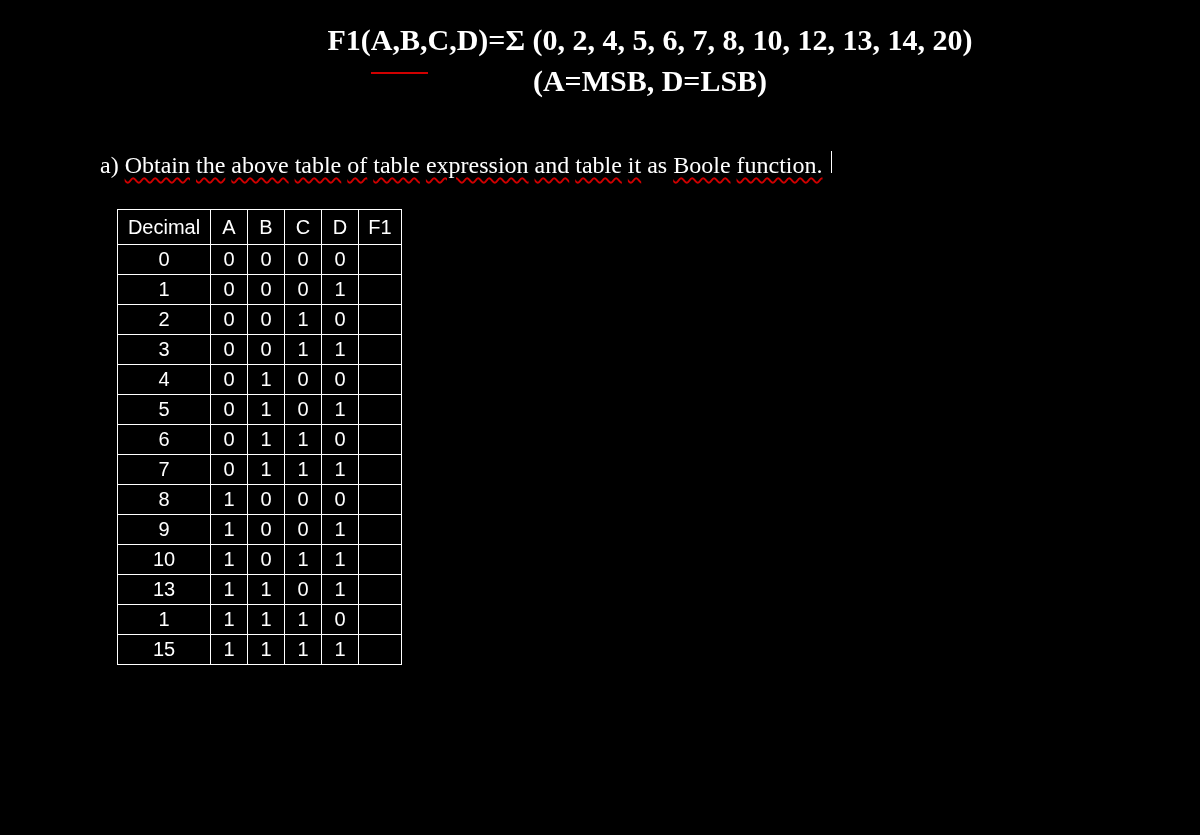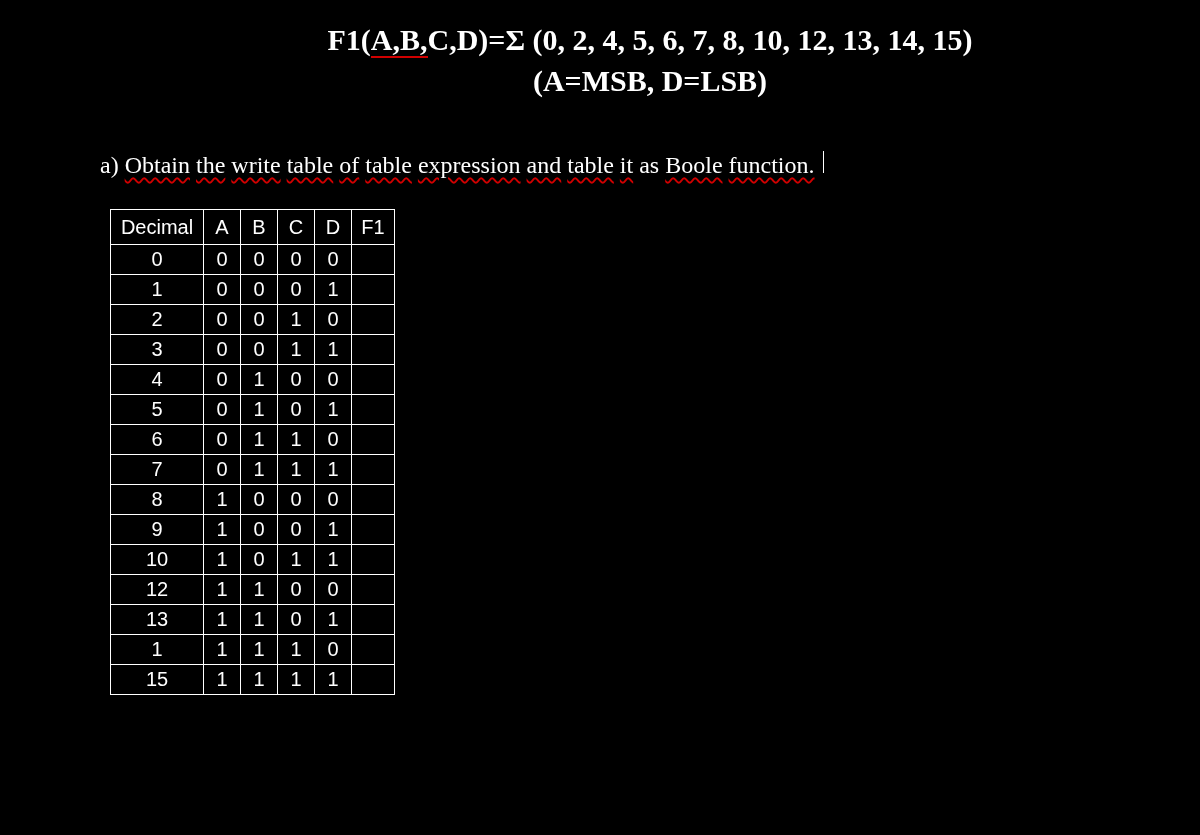--- a/index.html
+++ b/index.html
@@ -19,21 +19,21 @@
     text-align: center;
     font-size: 30px;
     font-weight: bold;
     margin: 0 auto 50px auto;
     line-height: 1.35;
     padding-left: 60px;
   }
   .title-line1 { white-space: nowrap; }
   .underline-red {
     border-bottom: 2px solid #d00000;
-    padding-bottom: 0px;
+    padding-bottom: 16px;
   }
   .question {
     font-size: 24px;
     margin: 0 0 30px 0;
     display: flex;
     align-items: baseline;
     gap: 6px;
   }
   .wavy {
     text-decoration: underline wavy #d00000;
@@ -45,21 +45,21 @@
     width: 1px;
     height: 22px;
     background: #fff;
     margin-left: 2px;
     vertical-align: middle;
   }
   table.truth {
     border-collapse: collapse;
     font-family: Arial, Helvetica, sans-serif;
     font-size: 20px;
-    margin-left: 10px;
+    margin-left: 17px;
   }
   table.truth th, table.truth td {
     border: 1px solid #fff;
     text-align: center;
     padding: 3px 0;
     font-weight: normal;
   }
   table.truth th {
     height: 28px;
   }
@@ -67,31 +67,31 @@
   .col-bit { width: 36px; }
   .col-f1  { width: 42px; }
 </style>
 </head>
 <body>
 
 <div class="page">
 
   <div class="title-block">
     <div class="title-line1">
-      <span>F1(</span><span class="underline-red">A,B,</span><span>C,D)=Σ (0, 2, 4, 5, 6, 7, 8, 10, 12, 13, 14, 15)</span>
+      <span>F1(</span><span class="underline-red">A,B,</span><span>C,D)=Σ (0, 2, 4, 5, 6, 7, 8, 10, 12, 13, 14, 20)</span>
     </div>
     <div>(A=MSB, D=LSB)</div>
   </div>
 
   <div class="question">
     <span>a)</span>
     <span>
       <span class="wavy">Obtain</span>
       <span class="wavy">the</span>
-      <span class="wavy">write</span>
+      <span class="wavy">above</span>
       <span class="wavy">table</span>
       <span class="wavy">of</span>
       <span class="wavy">table</span>
       <span class="wavy">expression</span>
       <span class="wavy">and</span>
       <span class="wavy">table</span>
       <span class="wavy">it</span>
       <span>as</span>
       <span class="wavy">Boole</span>
       <span class="wavy">function.</span>
@@ -193,28 +193,20 @@
         </tr>
       <tr>
           <td>10</td>
           <td>1</td>
           <td>0</td>
           <td>1</td>
           <td>1</td>
           <td></td>
         </tr>
       <tr>
-          <td>12</td>
-          <td>1</td>
-          <td>1</td>
-          <td>0</td>
-          <td>0</td>
-          <td></td>
-        </tr>
-      <tr>
           <td>13</td>
           <td>1</td>
           <td>1</td>
           <td>0</td>
           <td>1</td>
           <td></td>
         </tr>
       <tr>
           <td>1</td>
           <td>1</td>

